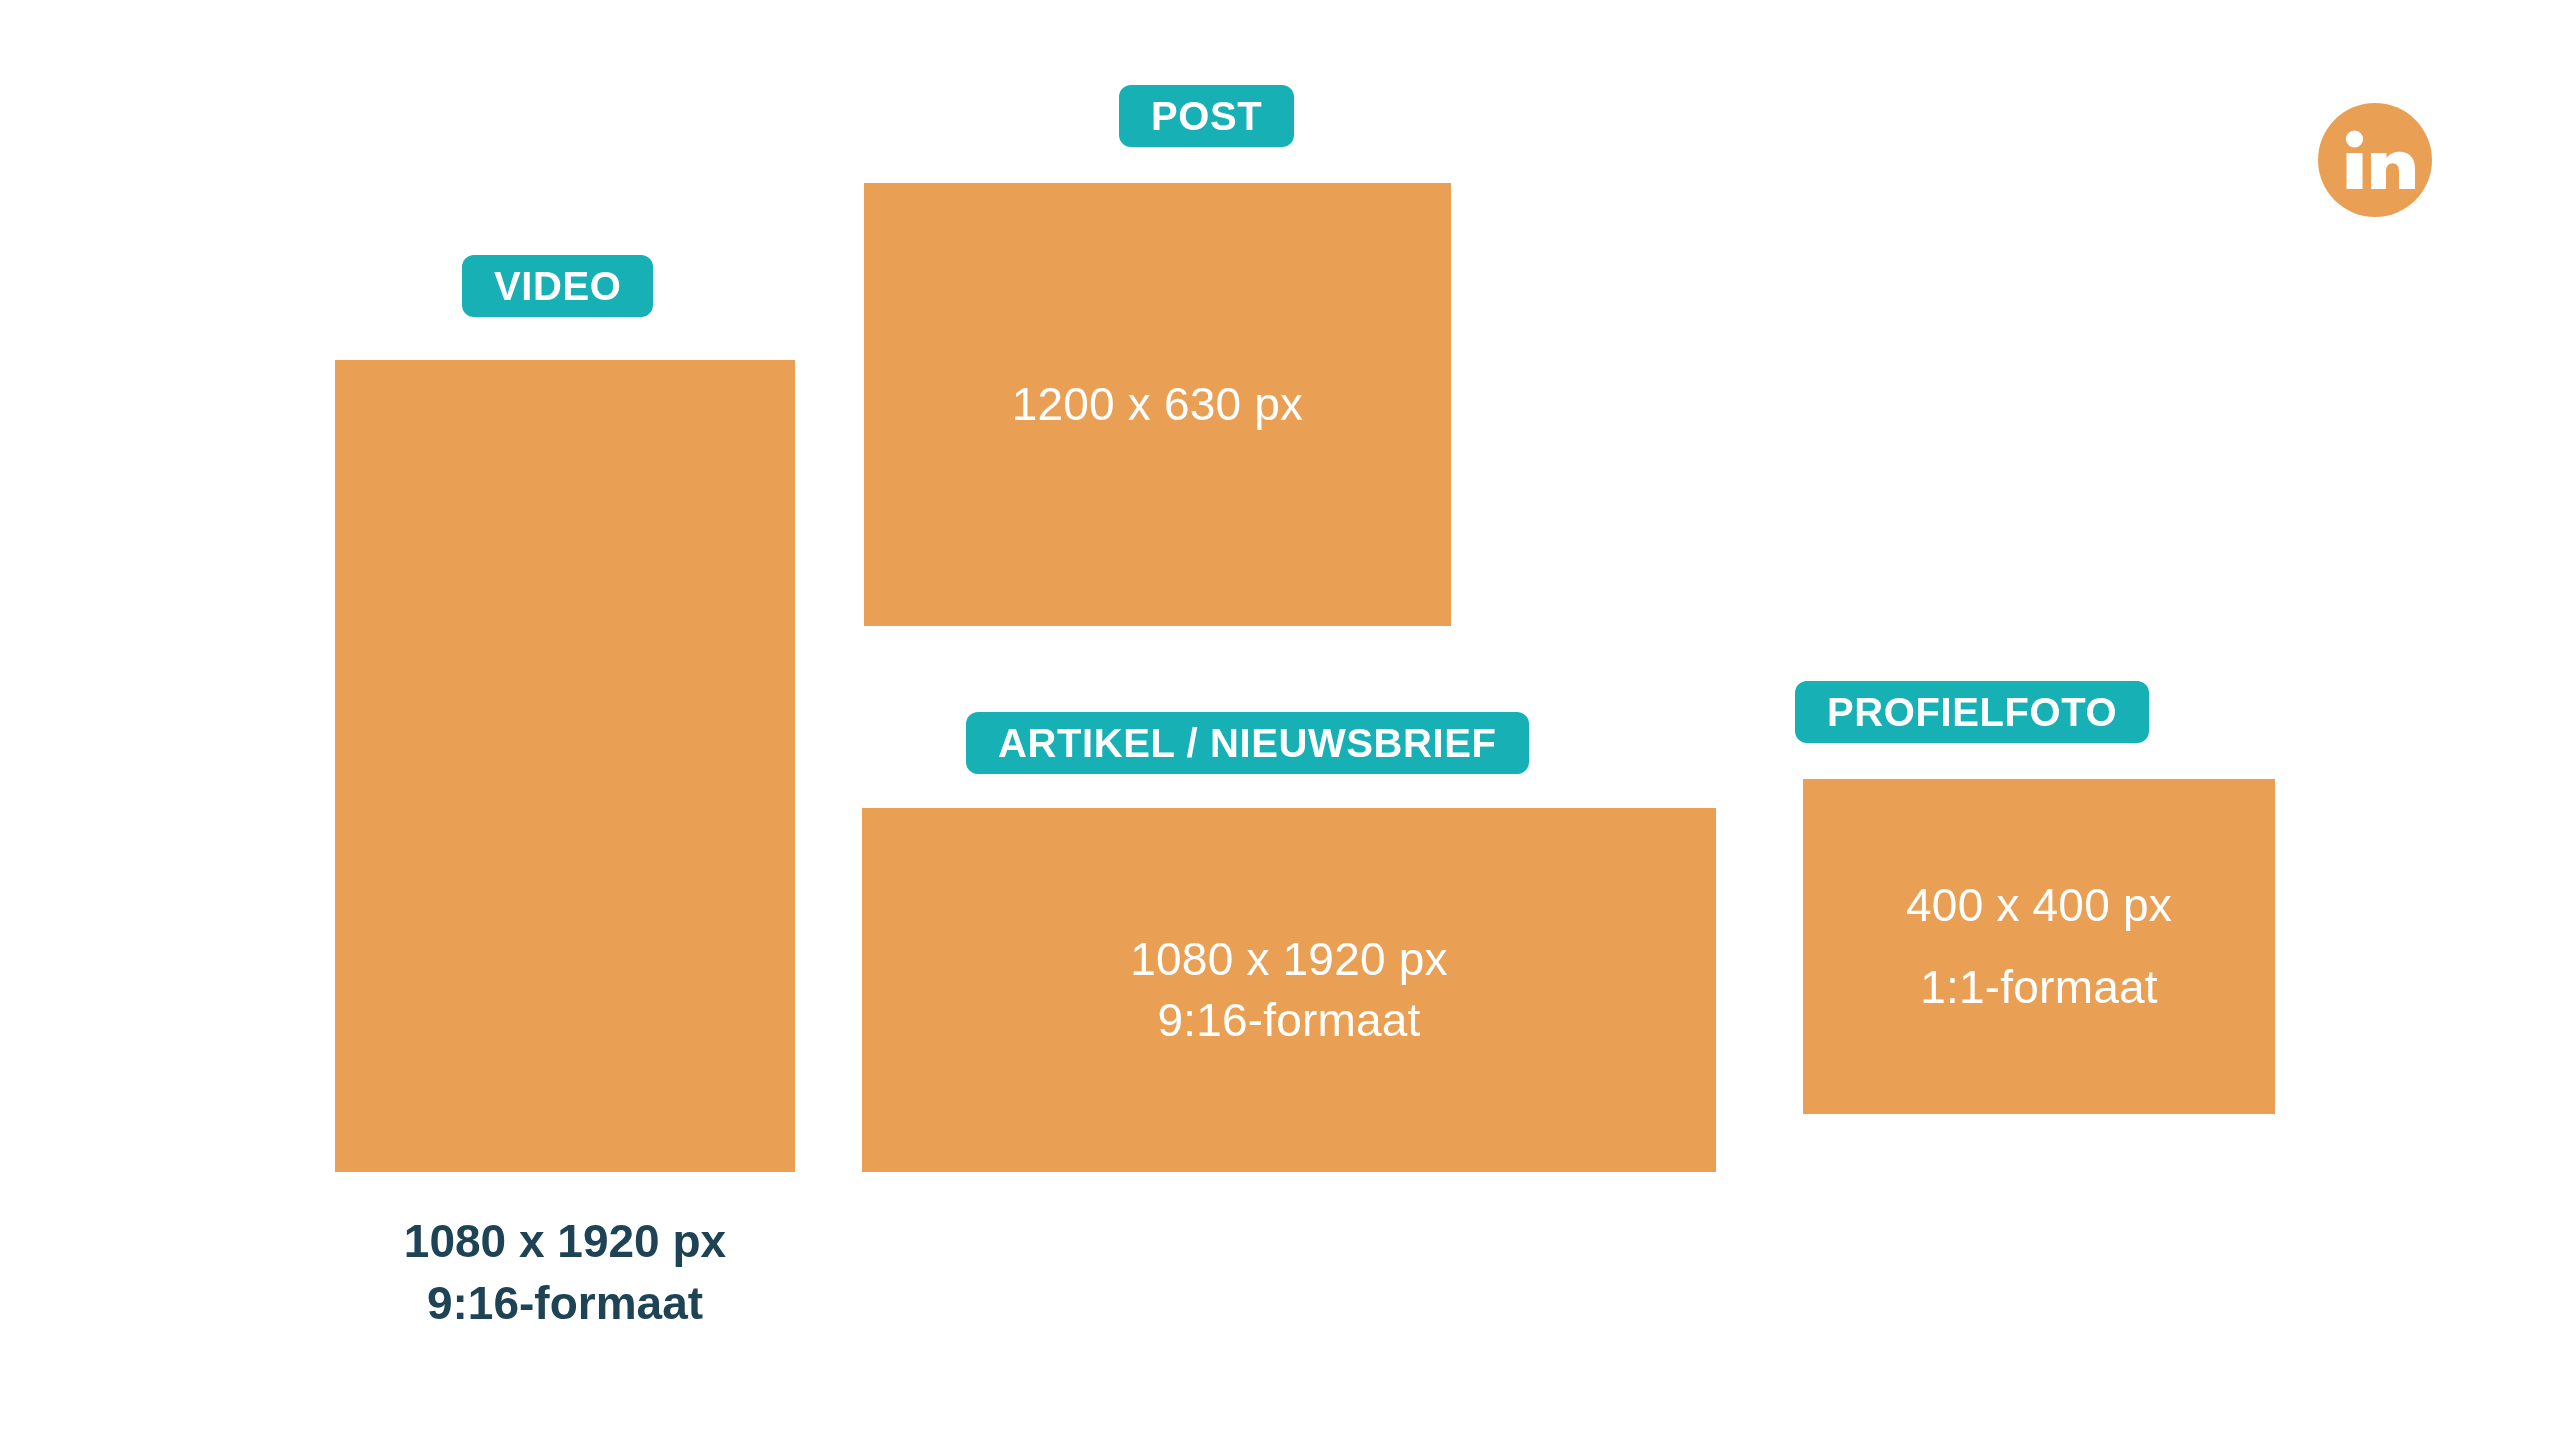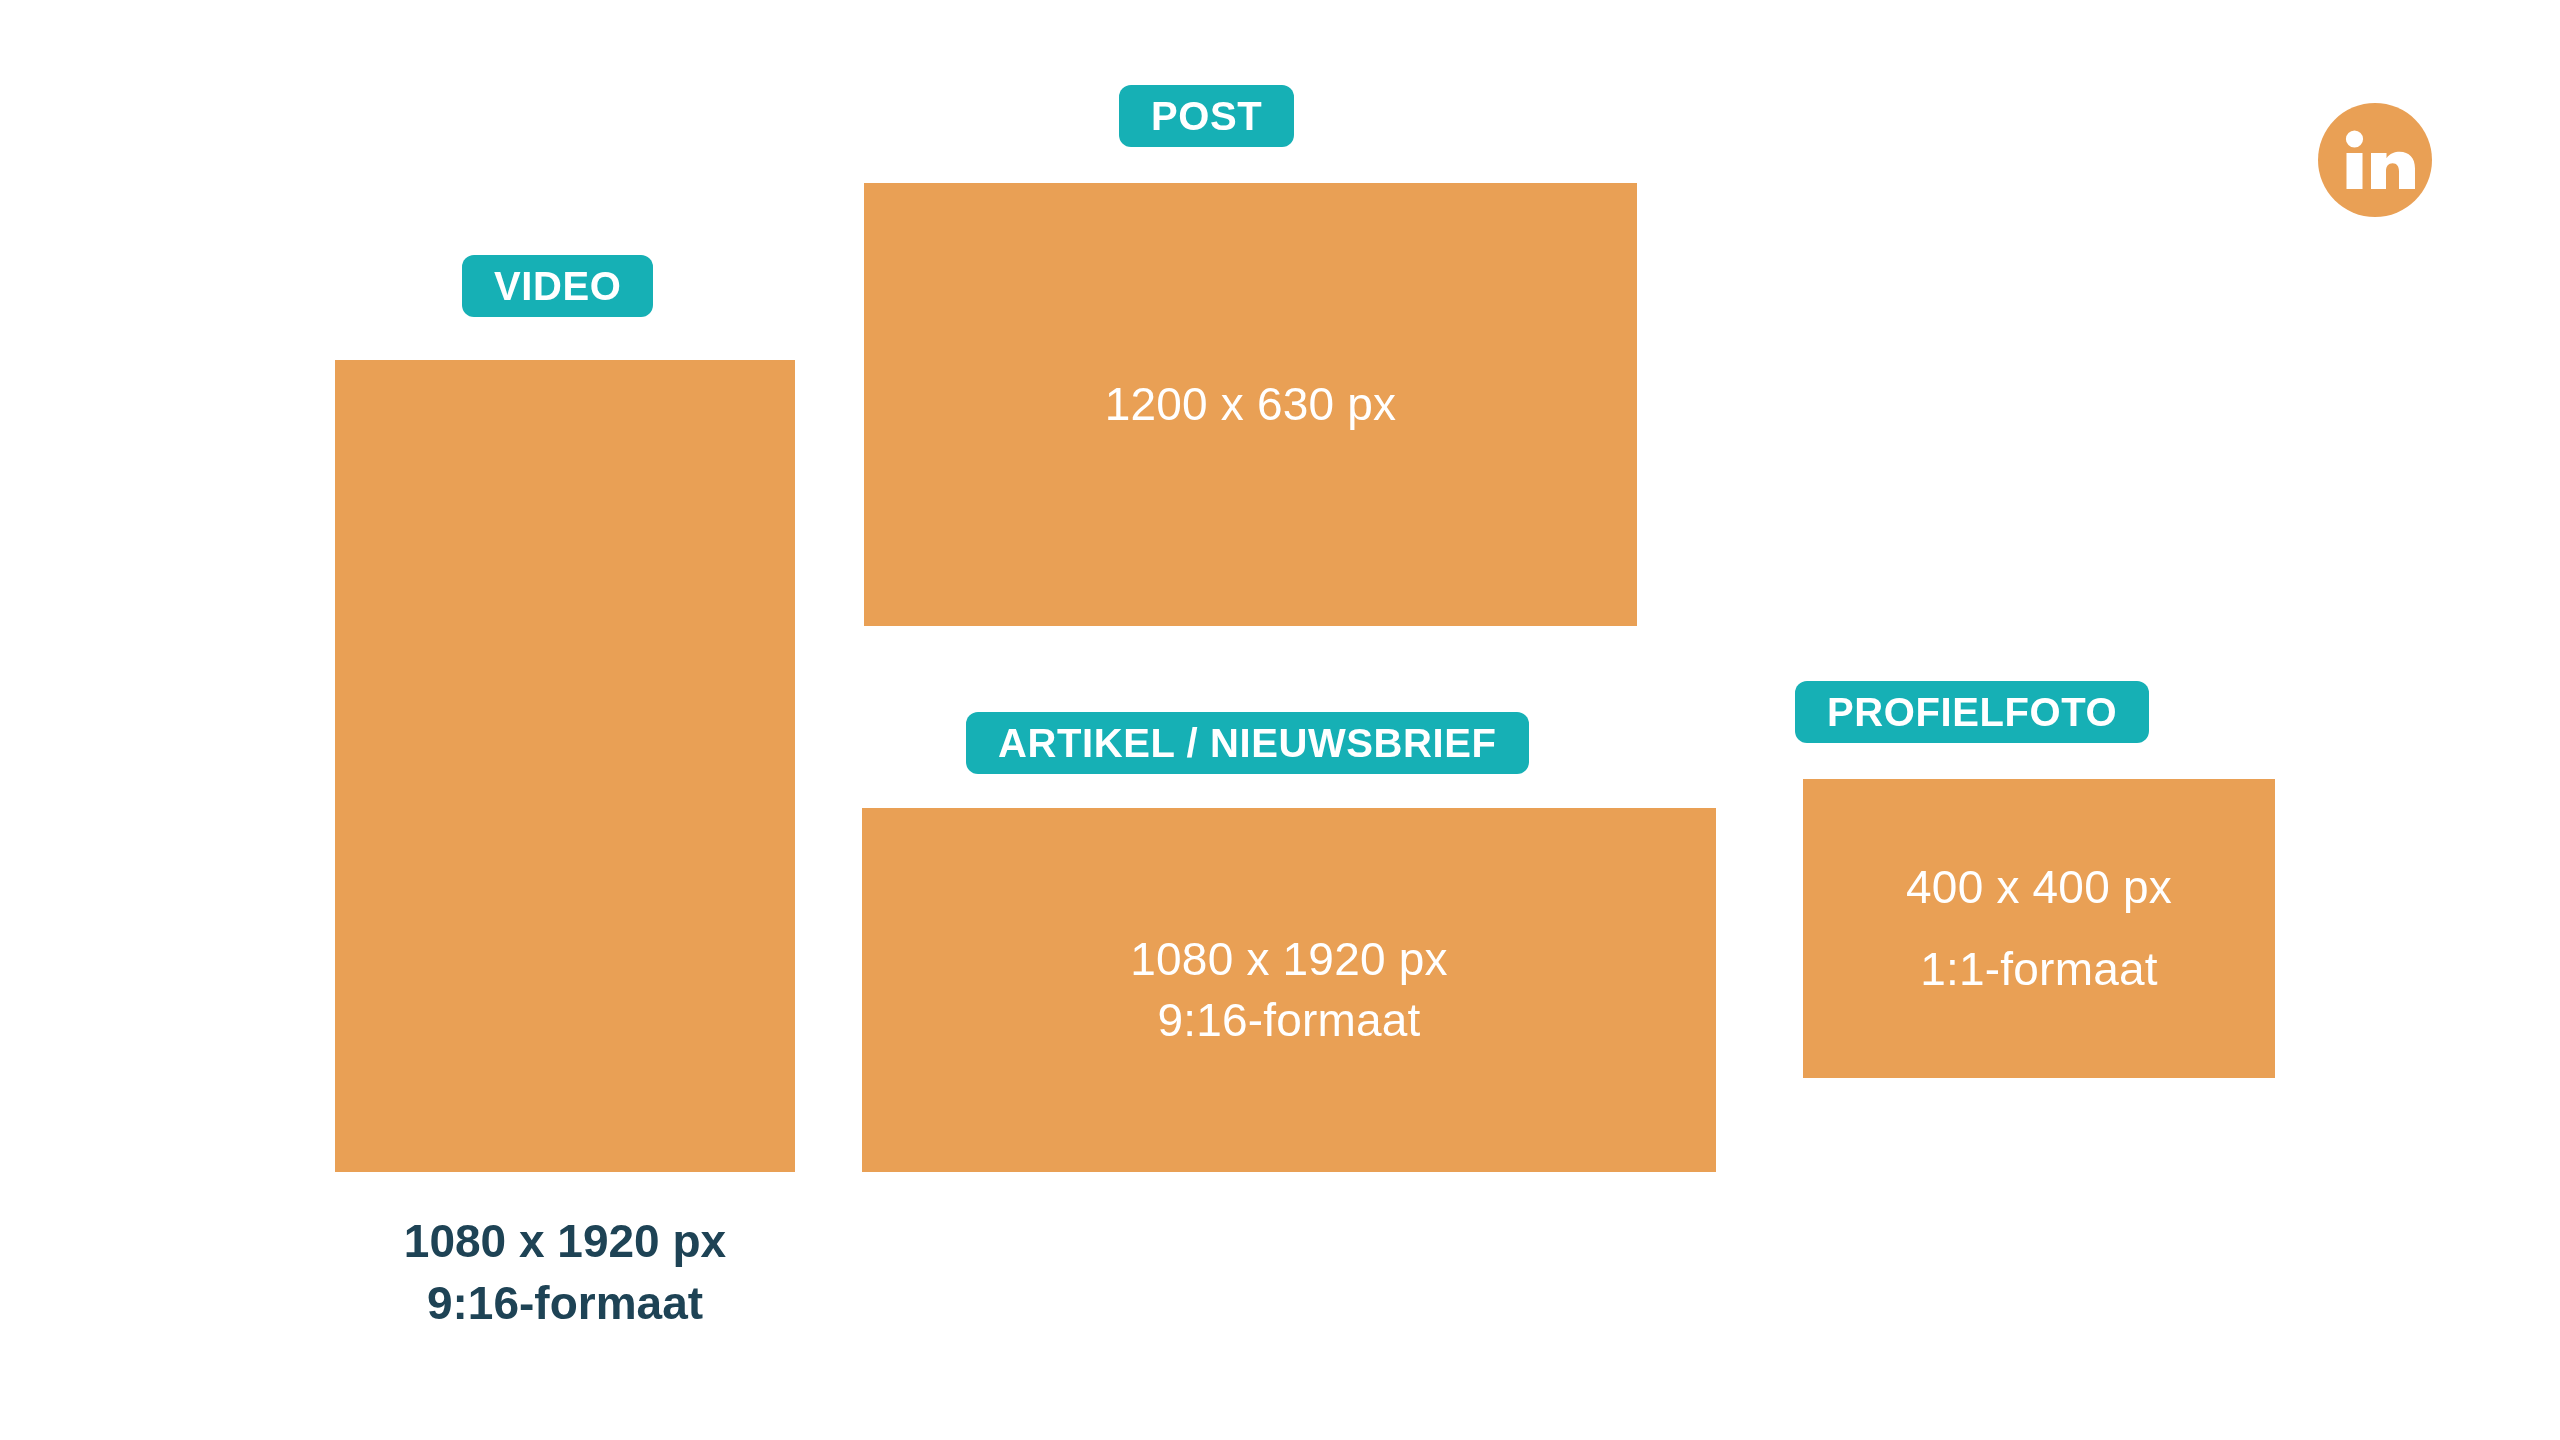--- a/index.html
+++ b/index.html
@@ -95,31 +95,31 @@
 
   <div class="format-block" style="left:335px; top:360px; width:460px; height:812px;"></div>
 
   <div class="caption" style="left:335px; top:1210px; width:460px;">
     <div>1080 x 1920 px</div>
     <div>9:16-formaat</div>
   </div>
 
   <div class="tag" style="left:1119px; top:85px;">POST</div>
 
-  <div class="format-block" style="left:864px; top:183px; width:773px; height:443px;">
+  <div class="format-block" style="left:864px; top:183px; width:587px; height:443px;">
     <div class="block-line">1200 x 630 px</div>
   </div>
 
   <div class="tag" style="left:966px; top:712px;">ARTIKEL / NIEUWSBRIEF</div>
 
   <div class="format-block" style="left:862px; top:808px; width:854px; height:364px;">
     <div class="block-line">1080 x 1920 px</div>
     <div class="block-line">9:16-formaat</div>
   </div>
 
   <div class="tag" style="left:1795px; top:681px;">PROFIELFOTO</div>
 
-  <div class="format-block" style="left:1803px; top:779px; width:472px; height:299px;gap:20px;">
+  <div class="format-block" style="left:1803px; top:779px; width:472px; height:335px;gap:20px;">
     <div class="block-line">400 x 400 px</div>
     <div class="block-line">1:1-formaat</div>
   </div>
 
 </div>
 
 </body></html>

